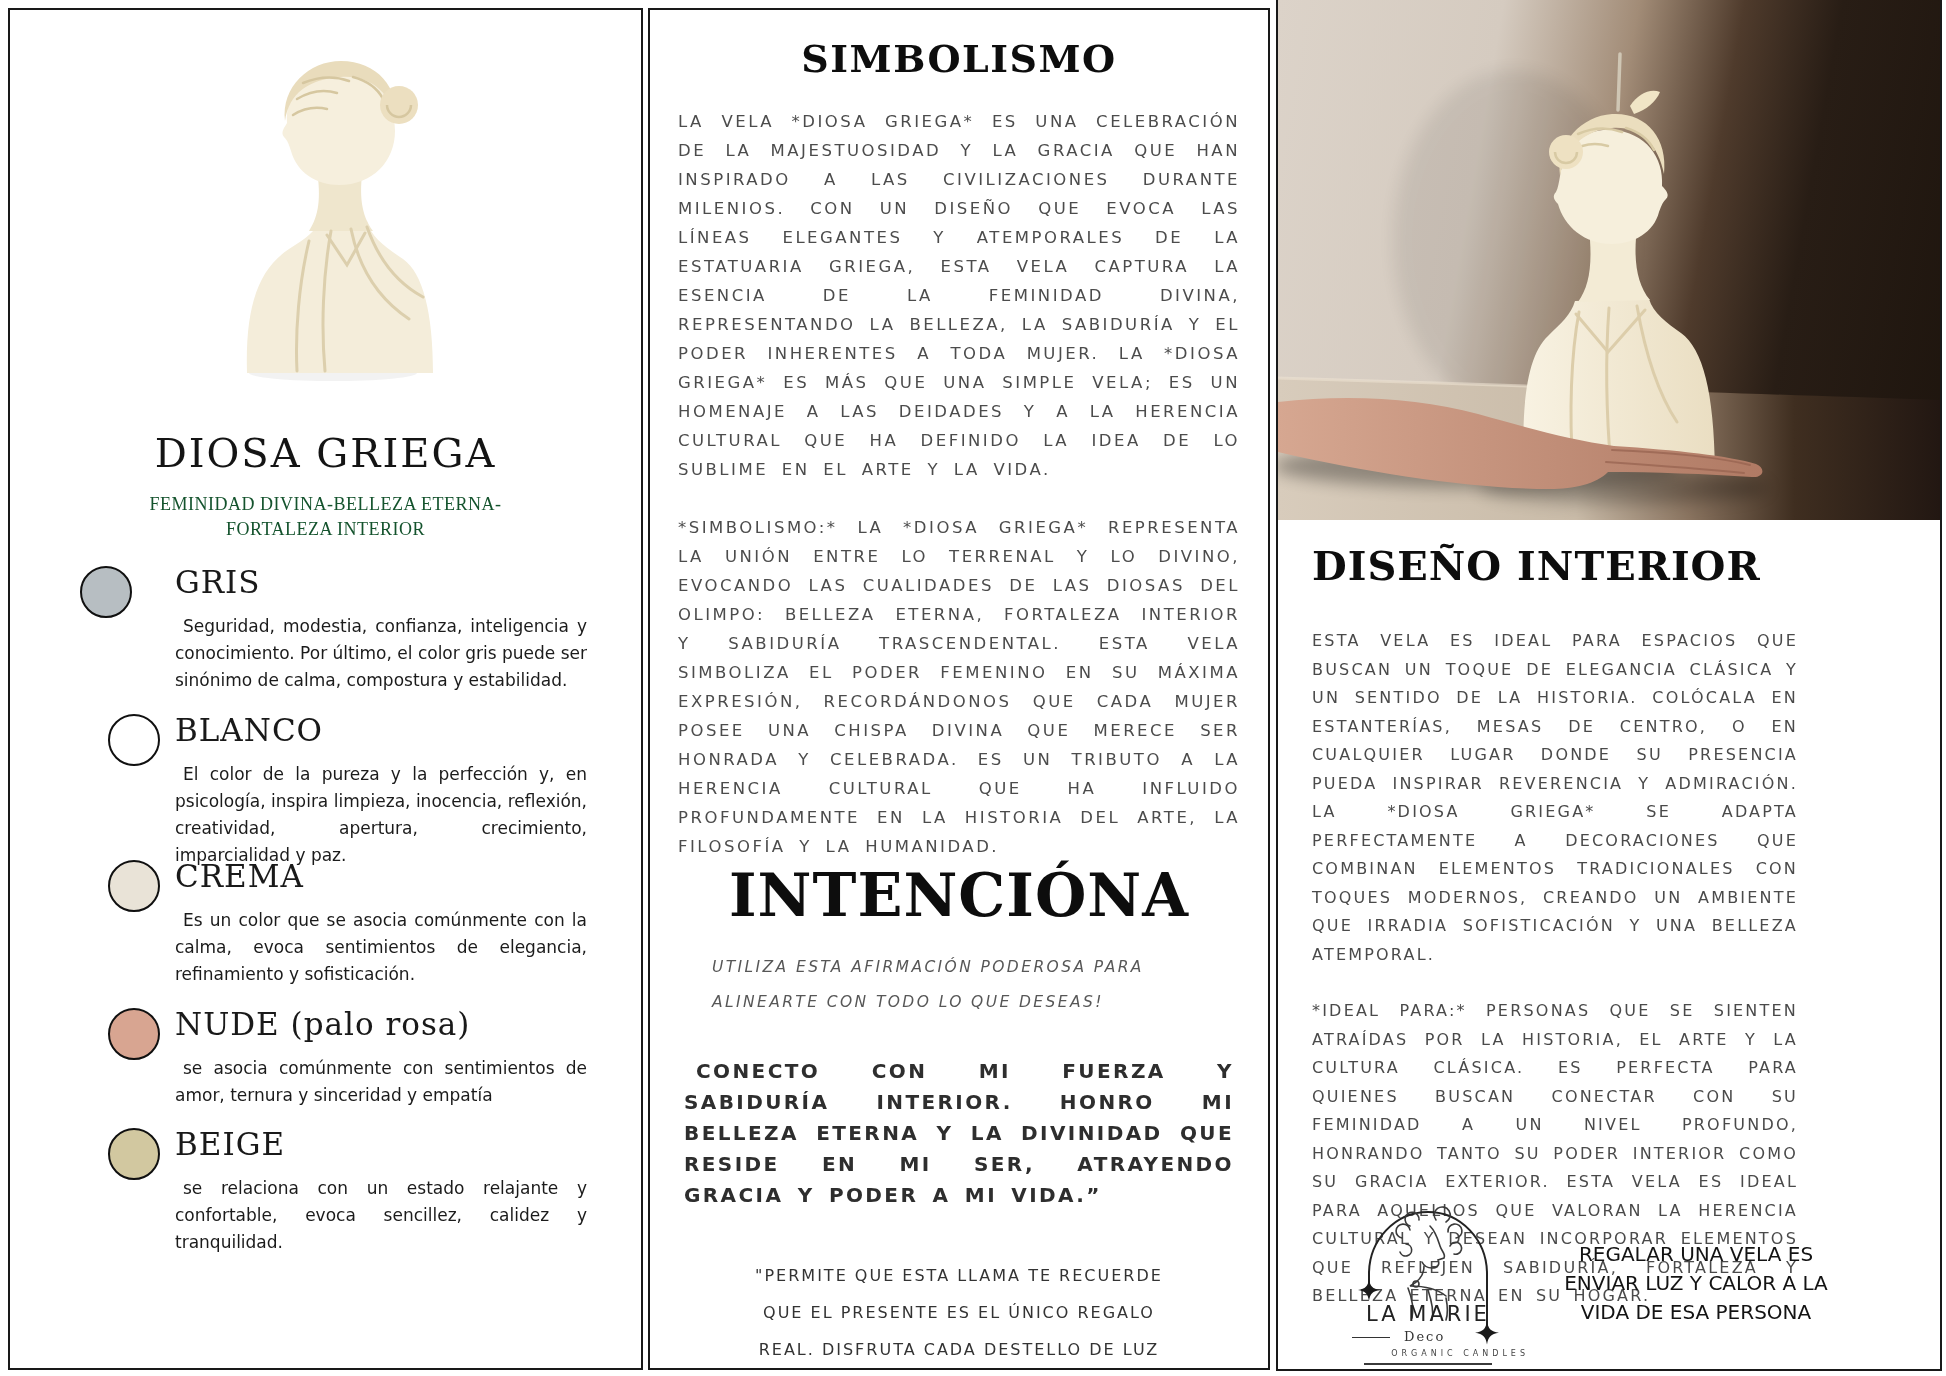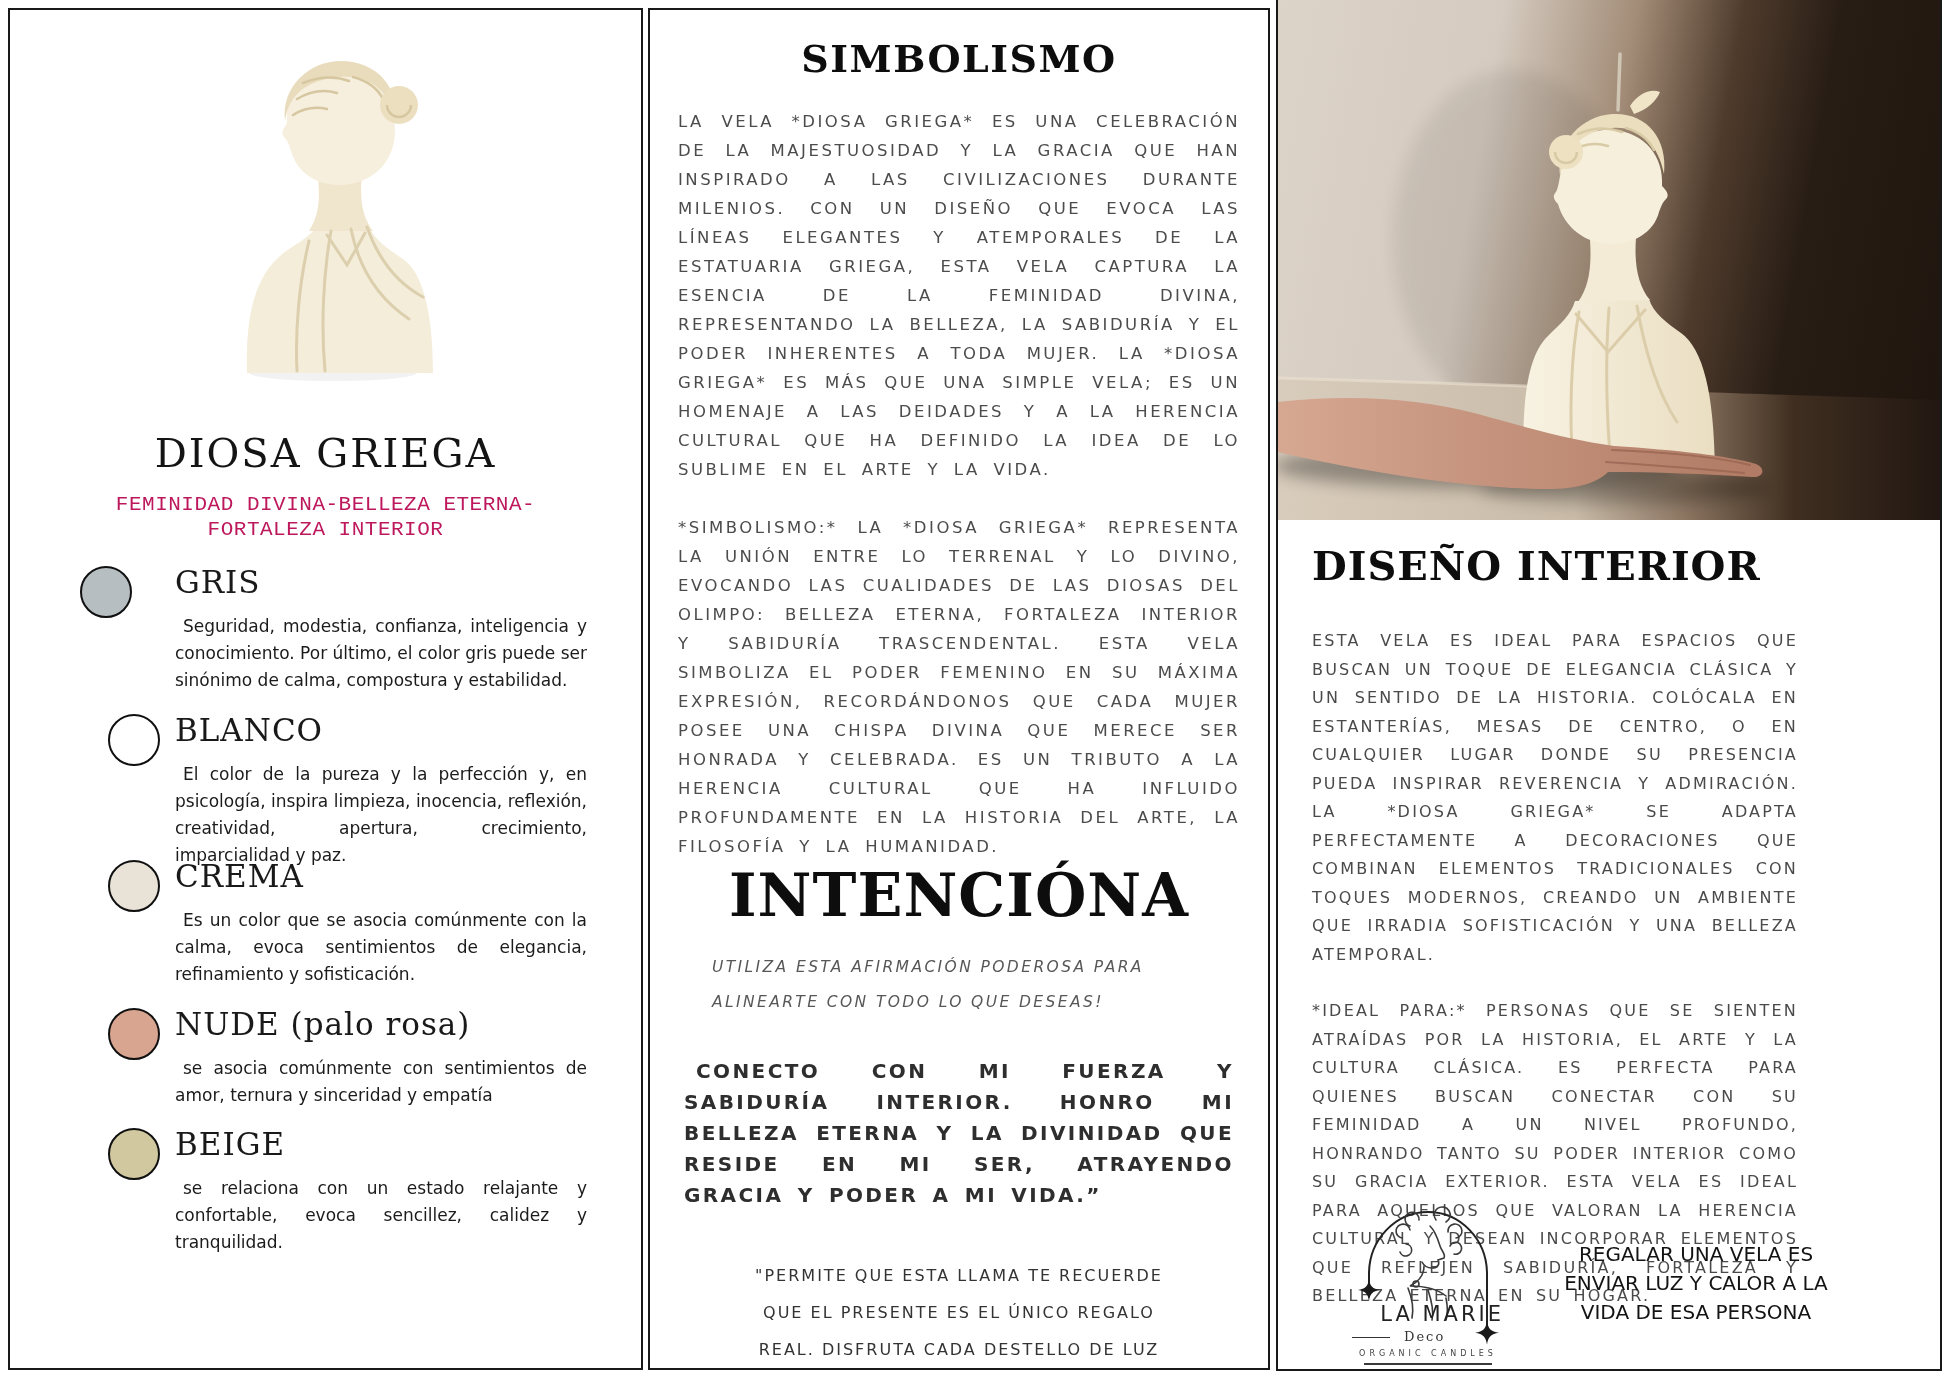--- a/index.html
+++ b/index.html
@@ -8,22 +8,22 @@
   .page { position:relative; width:1946px; height:1376px; background:#fff; }
   .panel { position:absolute; background:#fff; border:2px solid #191919; }
   #panel-left  { left:8px;    top:8px; width:635px; height:1362px; }
   #panel-mid   { left:648px;  top:8px; width:622px; height:1362px; padding:0 28px; }
   #panel-right { left:1276px; top:0;   width:666px; height:1371px; border-top:none; }
 
   
   .bust-area { display:flex; justify-content:center; padding-top:18px; height:408px; }
   .left-title { text-align:center; font-family:"DejaVu Serif","Liberation Serif",serif;
                 font-size:40px; letter-spacing:2px; color:#141414; margin-top:12px; font-weight:400;}
-  .left-subtitle { text-align:center; font-family:Liberation Mono, monospace;
-                font-size:21px; letter-spacing:.5px; line-height:25px; color:#be185d; margin-top:16px;}
+  .left-subtitle { text-align:center; font-family:Liberation Serif, serif;
+                font-size:18px; letter-spacing:.5px; line-height:25px; color:#14532d; margin-top:16px;}
   .swatch-row { position:absolute; left:0; width:100%; padding-left:165px; padding-right:28px; }
   .swatch-circle { position:absolute; width:52px; height:52px; border:2.5px solid #101010;
                    border-radius:50%; top:2px; left:98px; }
   .swatch-row.first .swatch-circle { left:70px; }
   .swatch-name { font-family:"DejaVu Serif","Liberation Serif",serif; font-size:31px;
                  letter-spacing:1px; color:#191919; }
   .swatch-desc { width:412px; margin-top:13px; font-size:17px; line-height:27px;
                  text-align:justify; color:#1b1b1b; text-indent:8px; }
   #row-gris   { top:554px; }
   #row-blanco { top:702px; }
@@ -53,29 +53,29 @@
            background:linear-gradient(100deg,#dcd3c9 0%,#d5cbc0 30%,#a28c77 48%,#4f3b2c 62%,#281d15 75%,#1e150e 100%); }
   .right-content { position:absolute; top:520px; left:0; width:554px; padding:0 34px; }
   #h-diseno { font-family:"DejaVu Serif","Liberation Serif",serif; font-weight:bold;
               font-size:40px; letter-spacing:1px; color:#0d0d0d; margin-top:22px; }
   .right-body { font-size:16px; letter-spacing:2.2px; word-spacing:4px; line-height:28.5px;
                 text-align:justify; color:#4a4a4a; }
   #right-p1 { margin-top:38px; }
   #right-p2 { margin-top:28px; }
   .logo { position:absolute; left:74px; top:1186px; width:152px; height:178px; }
   .logo svg { position:absolute; top:0; left:0; }
-  .brand-name { position:absolute; top:116px; width:100%; text-align:right; font-size:21px;
+  .brand-name { position:absolute; top:116px; width:100%; text-align:center; font-size:21px;
                 letter-spacing:3px; color:#222; }
   .brand-sub  { position:absolute; top:143px; left:0; width:100%; 
                 font-family:"DejaVu Serif","Liberation Serif",serif; font-size:13px;
                 letter-spacing:2px; color:#333; }
   .brand-sub::before { content:""; display:inline-block; width:38px; height:1px;
                 background:#333; vertical-align:middle; margin-right:14px; }
-  .brand-tagline { position:absolute; top:163px; width:100%; text-align:center; font-size:8px;
-                letter-spacing:4px; color:#444; }
+  .brand-tagline { position:absolute; top:163px; width:100%; text-align:right; font-size:8px;
+                letter-spacing:4px; color:#444;margin-left:25px; }
   .brand-rule { position:absolute; top:177px; left:12px; width:128px; height:1.5px; background:#3a3a3a; }
   .gift-msg { position:absolute; left:272px; top:1240px; width:292px; text-align:center;
               font-size:20px; line-height:29px; color:#131313; }
 </style>
 </head>
 <body>
 
 <div class="page">
 
   <div class="panel" id="panel-left">

